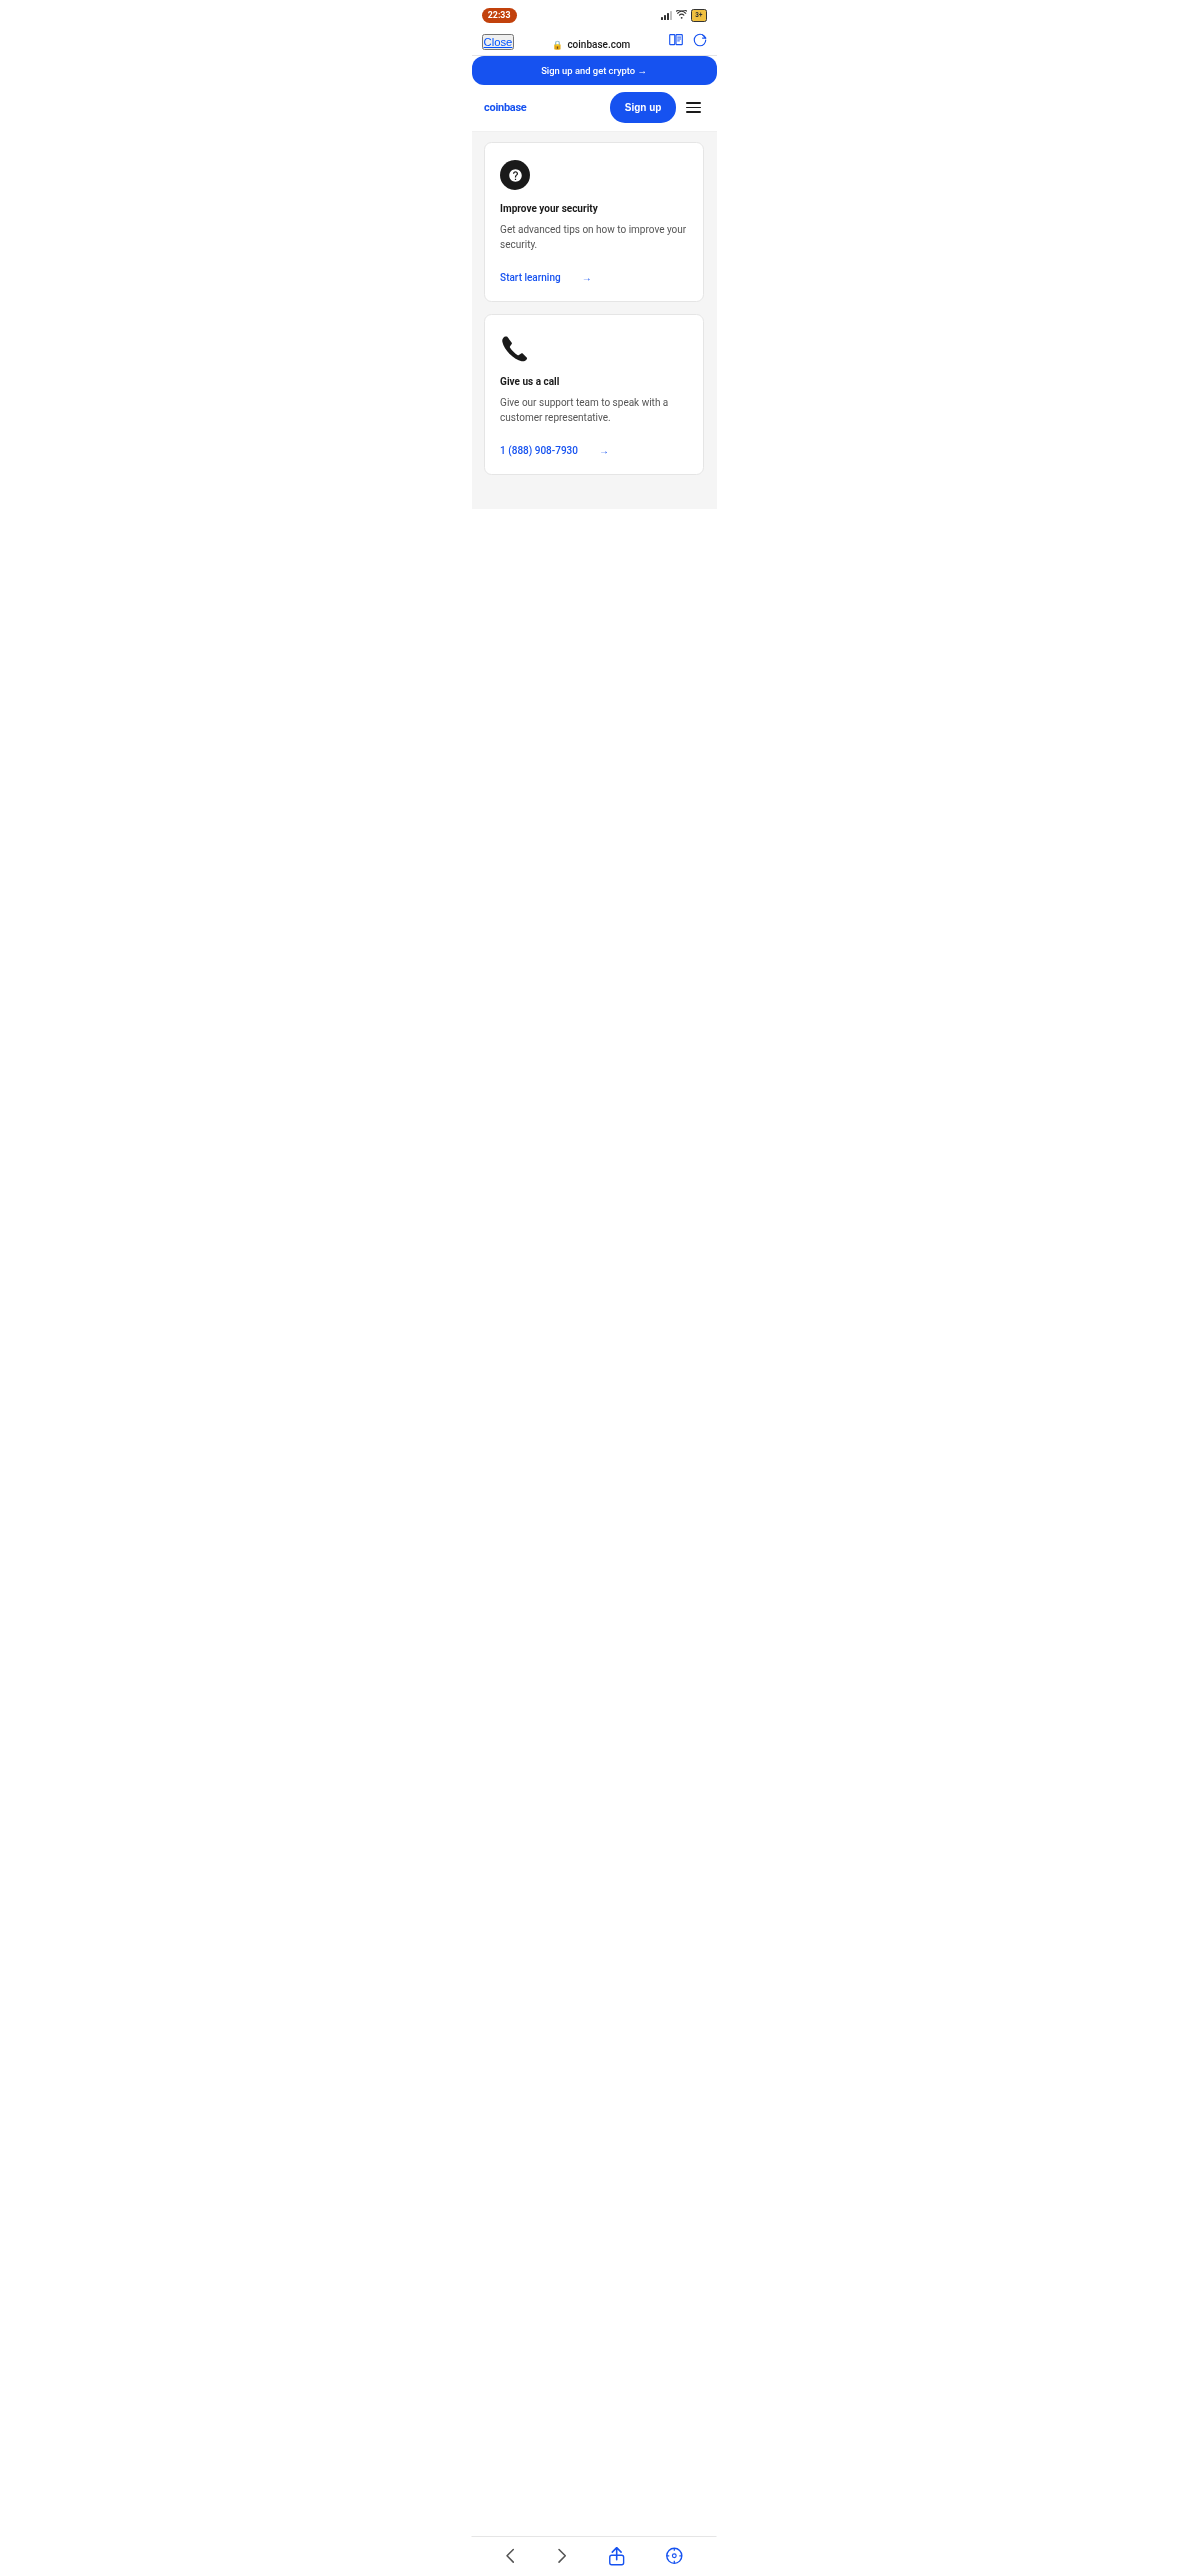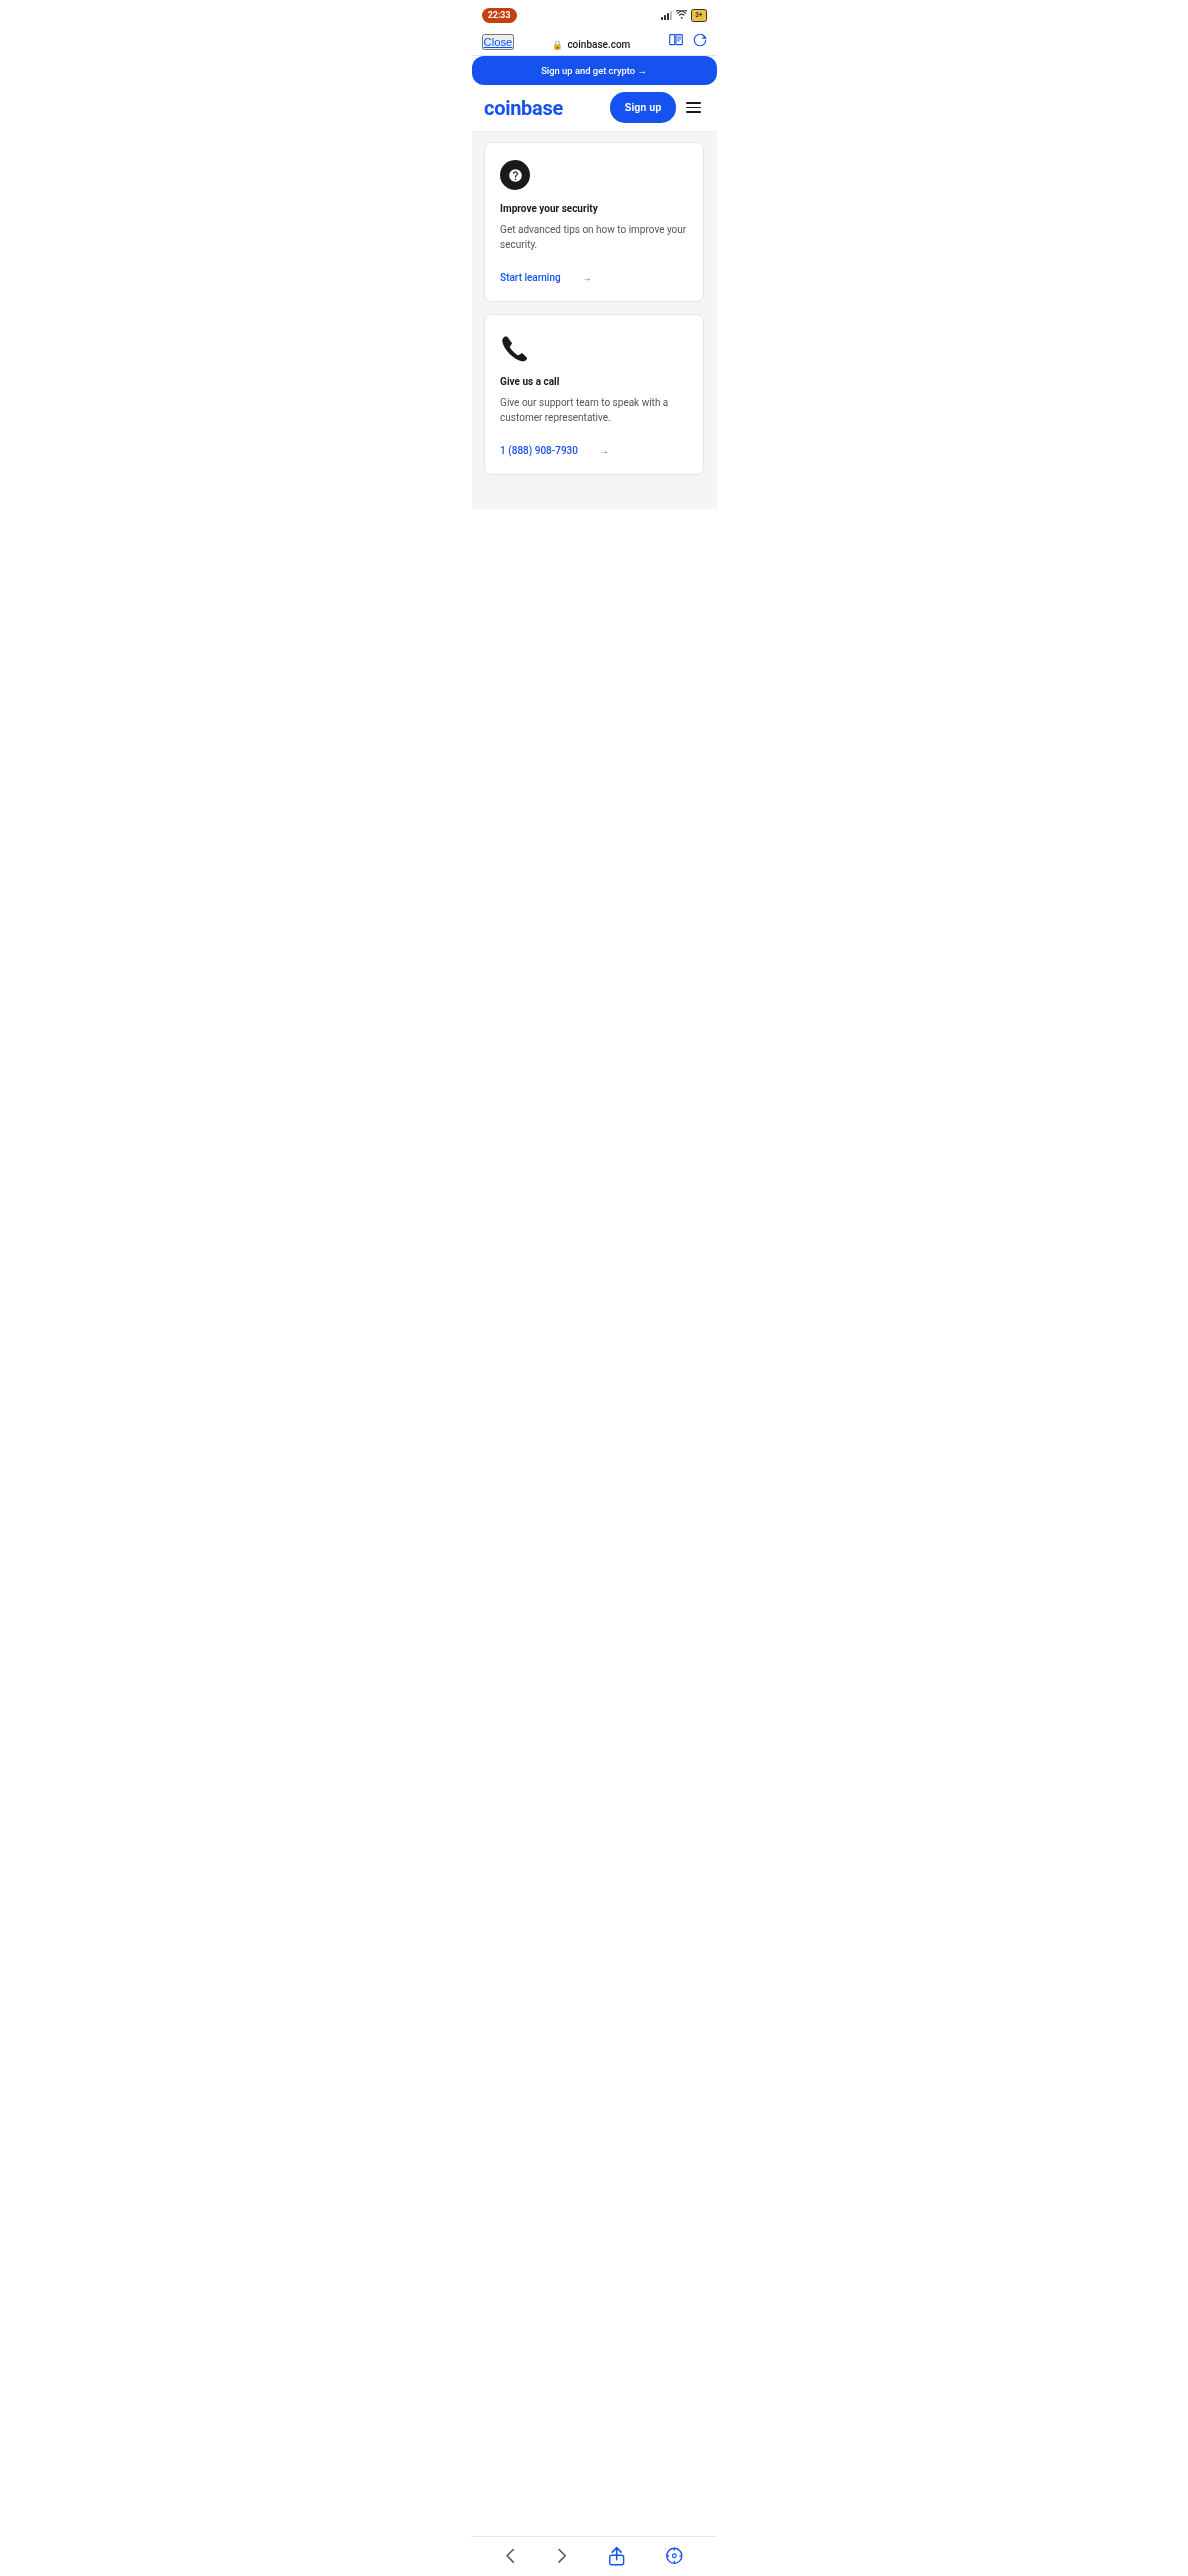--- a/index.html
+++ b/index.html
@@ -134,21 +134,21 @@
     .nav-bar {
       display: flex;
       align-items: center;
       justify-content: space-between;
       padding: 7.5px 12.6px;
       background: #fff;
       border-bottom: 0.6px solid #f0f0f0;
     }
 
     .coinbase-logo {
-      font-size: 20px;
+      font-size: 11px;
       font-weight: 700;
       color: #1652f0;
       letter-spacing: -0.3px;
     }
 
     .nav-right {
       display: flex;
       align-items: center;
       gap: 7.5px;
     }

